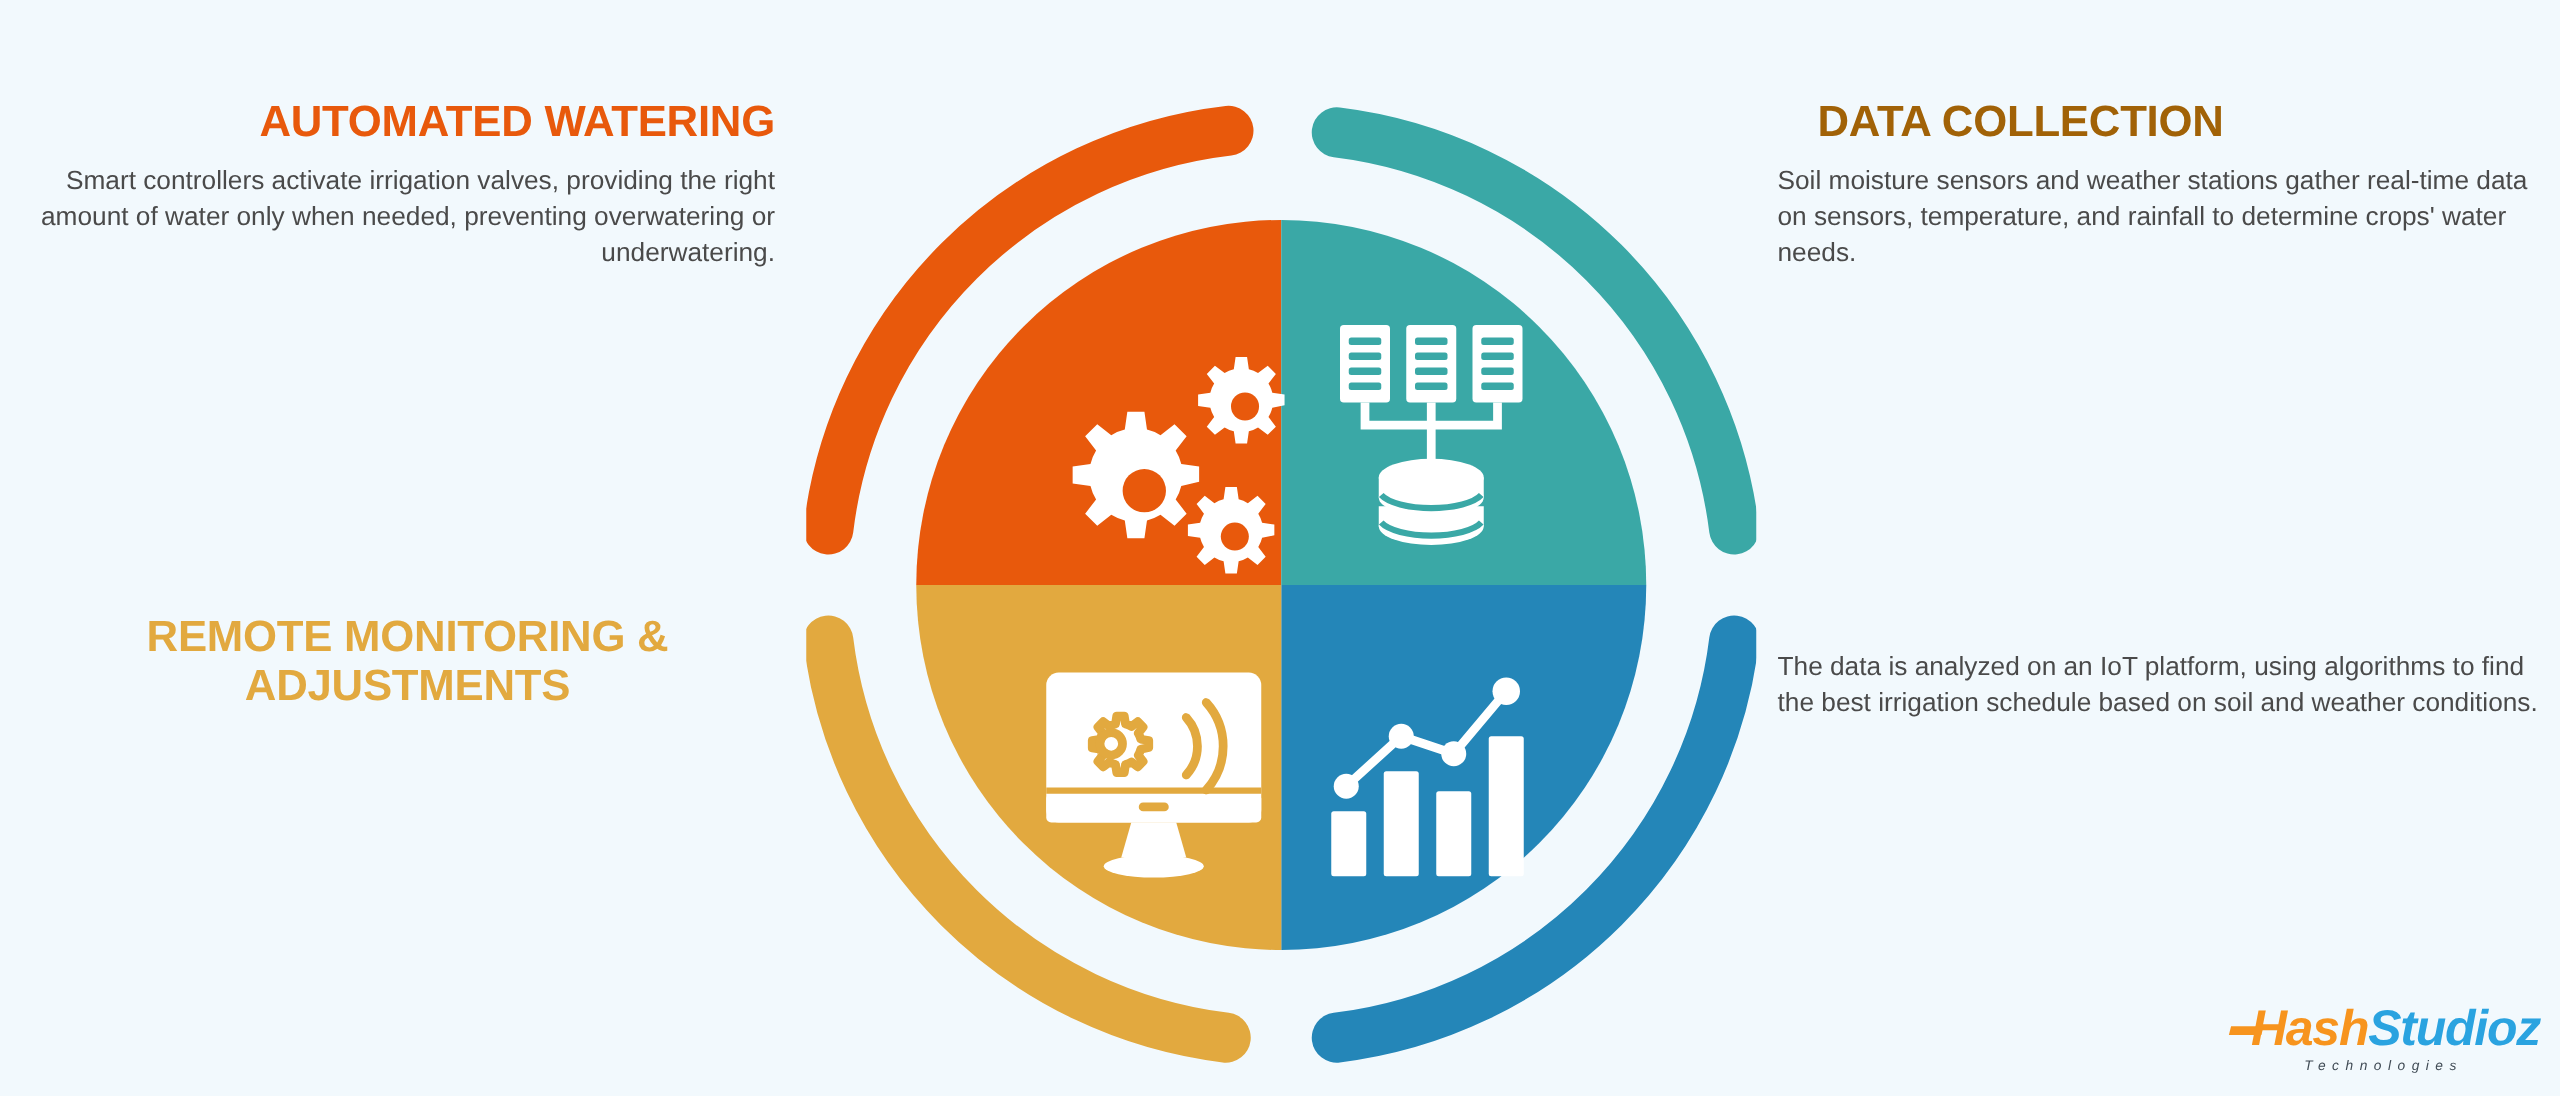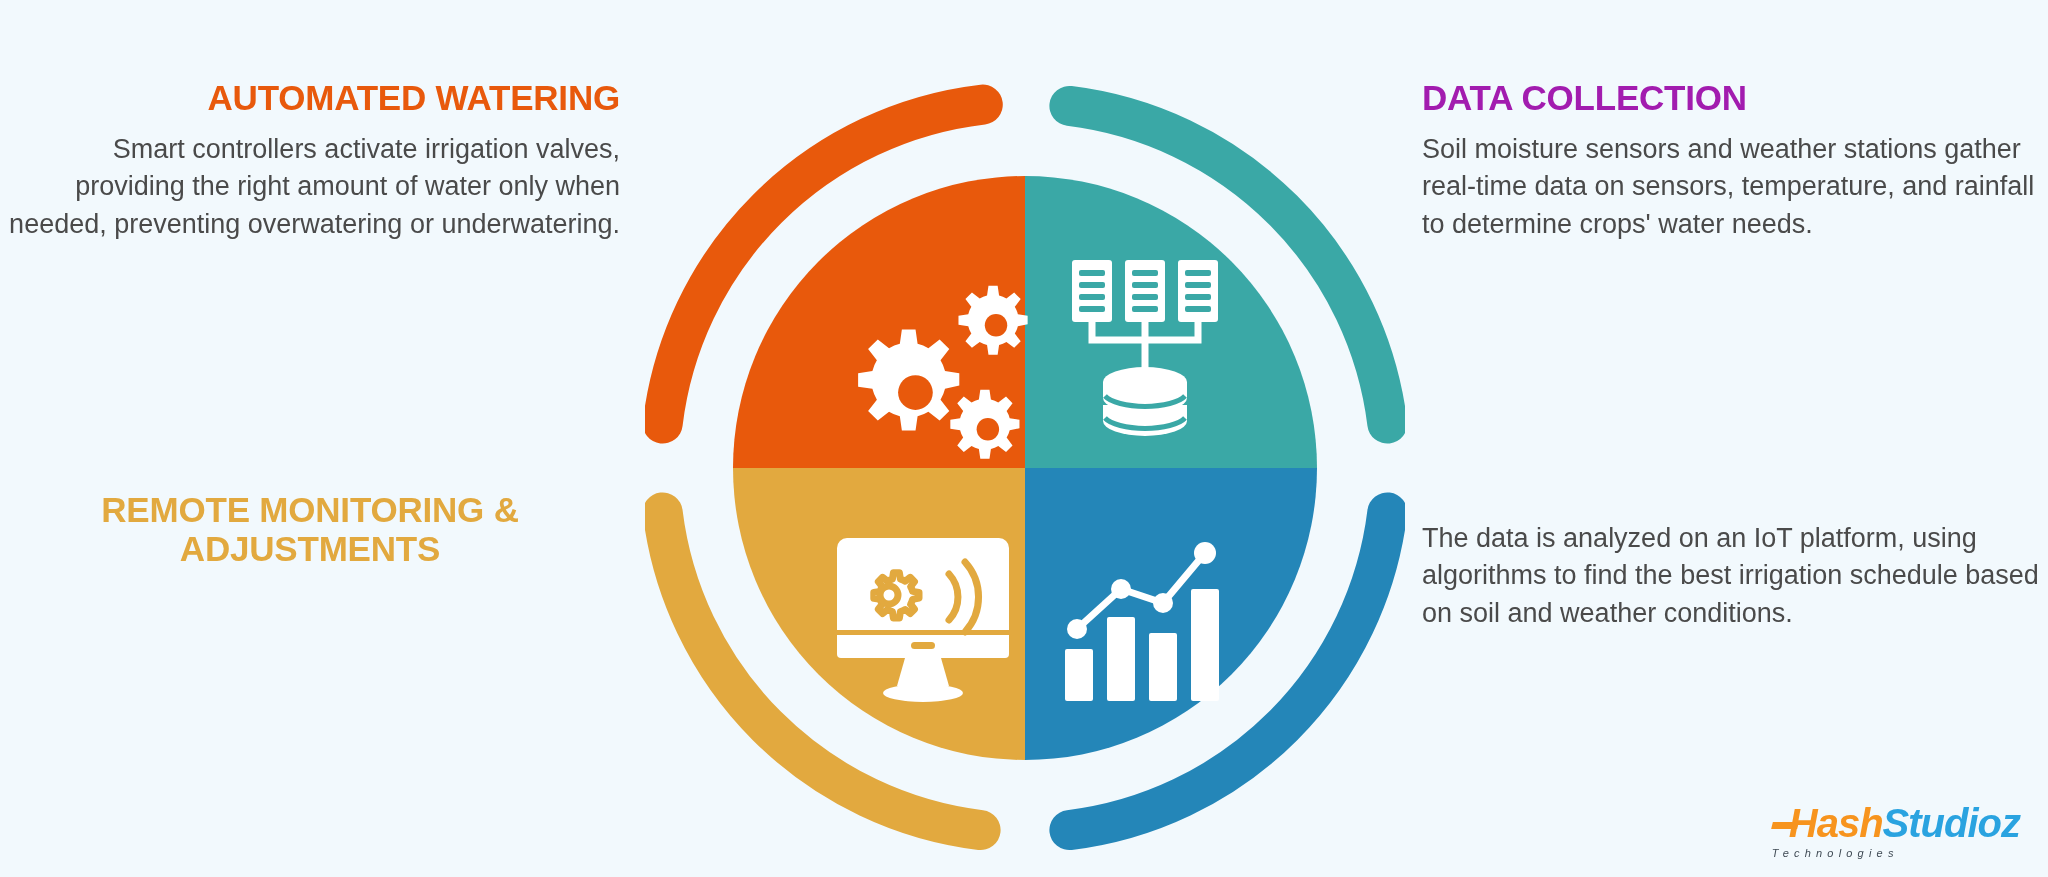--- a/index.html
+++ b/index.html
@@ -33,49 +33,50 @@
   .panel-tr { left: 1422px; top: 78px; text-align: left; }
   .panel-br { left: 1422px; top: 520px; text-align: left; }
 
   .panel-title {
     font-size: 35px;
     font-weight: bold;
     letter-spacing: -0.2px;
     line-height: 1.12;
     margin: 0 0 14px 0;
     text-transform: uppercase;
+    padding-left: 32px;
   }
   .panel-body {
-    font-size: 27px;
+    font-size: 21px;
     line-height: 1.38;
     color: #4a4a4a;
     margin: 0;
   }
 
   .c-orange { color: #e8590c; }
-  .c-teal   { color: #a21caf; }
+  .c-teal   { color: #a16207; }
   .c-amber  { color: #e2a93f; }
   .c-blue   { color: #2486b8; }
 
   
   .diagram {
     position: absolute;
     left: 645px;
     top: 58px;
     width: 760px;
     height: 820px;
   }
   .diagram svg { display: block; }
 
   
   .logo {
     position: absolute;
-    right: 28px;
+    right: 16px;
     bottom: 18px;
-    text-align: left;
+    text-align: center;
     line-height: 1;
     user-select: none;
   }
   .logo-main {
     font-size: 40px;
     font-weight: bold;
     font-style: italic;
     letter-spacing: -1px;
     white-space: nowrap;
   }

